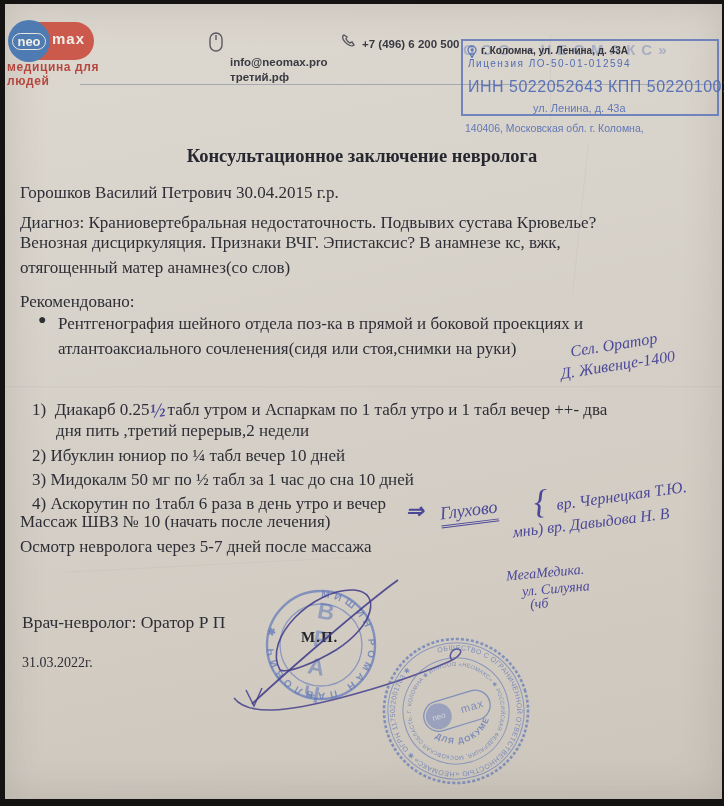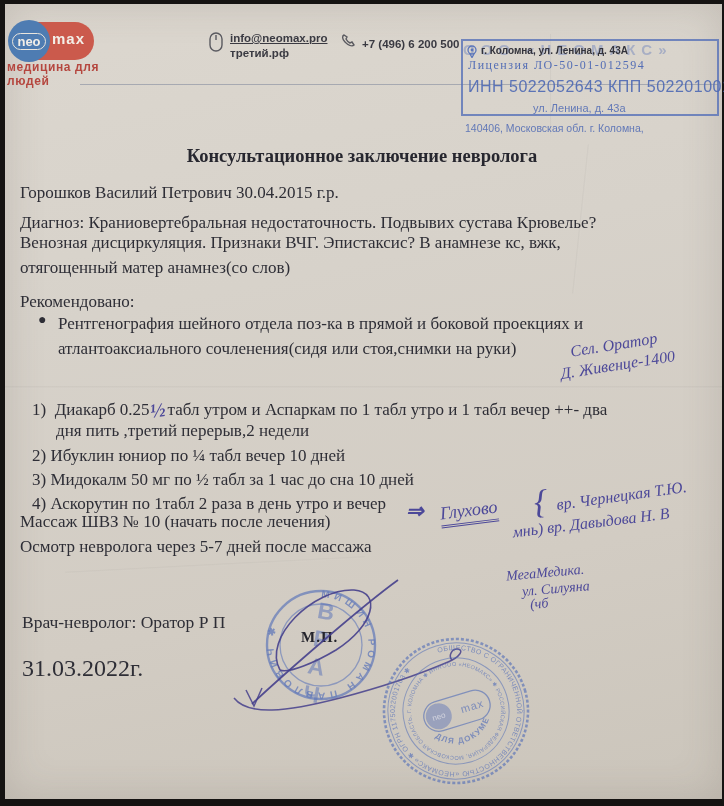--- a/index.html
+++ b/index.html
@@ -24,21 +24,21 @@
   .contact{font-family:"Liberation Sans",sans-serif;color:#3a3a42;font-size:11.5px;line-height:15px;font-weight:bold;}
   .icon-gray{stroke:#5a5a60;fill:none;stroke-width:1.4;}
   
   .stampbox{
     position:absolute;left:461px;top:39px;width:254px;height:73px;
     border:2px solid rgba(86,112,184,.8);color:#5b76bb;
     font-family:"Liberation Sans",sans-serif;
   }
   .stampbox .overlay-org{position:absolute;left:0;top:0px;font-size:15px;letter-spacing:6px;color:rgba(86,112,184,.38);font-weight:bold;white-space:nowrap;}
   .stampbox .row1{position:absolute;left:18px;top:4px;font-size:10px;color:#33333b;font-weight:bold;white-space:nowrap;}
-  .stampbox .lic{position:absolute;left:5px;top:17px;font-size:12px;letter-spacing:1.5px;color:rgba(77,104,180,.95);white-space:nowrap;font-family:Liberation Serif, serif;}
+  .stampbox .lic{position:absolute;left:5px;top:17px;font-size:10px;letter-spacing:1.5px;color:rgba(77,104,180,.95);white-space:nowrap;}
   .stampbox .inn{position:absolute;left:5px;top:37px;font-size:16px;letter-spacing:.5px;color:rgba(77,104,180,.9);white-space:nowrap;}
   .stampbox .a1{position:absolute;left:2px;top:51px;font-size:10.5px;color:rgba(77,104,180,.85);white-space:nowrap;margin-top:30px;}
   .stampbox .a2{position:absolute;left:70px;top:61px;font-size:11px;color:rgba(77,104,180,.85);white-space:nowrap;}
   
   .doc{color:#2e2e36;font-size:17px;white-space:nowrap;}
   .title{position:absolute;left:0;top:146px;width:724px;text-align:center;font-weight:bold;font-size:18.5px;color:#27272f;}
   
   .ink{color:#4c4899;font-style:italic;white-space:nowrap;}
   .sig-ink{stroke:#453f8c;fill:none;}
   .vrach{
@@ -69,21 +69,21 @@
   <div class="tagline">медицина для людей</div>
 </div>
 
 <div class="hrule"></div>
 
 <svg class="abs" style="left:208px;top:31px;" width="16" height="22" viewBox="0 0 16 22">
   <rect x="2" y="2" width="12" height="18" rx="6" class="icon-gray"></rect>
   <line x1="8" y1="4" x2="8" y2="9" class="icon-gray"></line>
 </svg>
 <div class="abs contact" style="left:230px;top:31px;">
-  <div style="text-decoration:underline;">info@neomax.pro</div>
+  <div style="margin-top:24px;">info@neomax.pro</div>
   <div>третий.рф</div>
 </div>
 
 <svg class="abs" style="left:340px;top:33px;" width="18" height="18" viewBox="0 0 18 18">
   <path d="M4 2 C2 3 2 6 5 9 C8 12 12 14 14 12 L12 9 L10 10 C8 9 7 8 6 6 L7 4 Z" class="icon-gray"></path>
 </svg>
 <div class="abs contact" style="left:362px;top:37px;">+7 (496) 6 200 500</div>
 
 <div class="stampbox">
   <div class="overlay-org">ООО «НЕОМАКС»</div>
@@ -116,28 +116,28 @@
   <span>Диакарб 0.25</span><span class="ink" style="font-size:20px;font-weight:bold;display:inline-block;transform:rotate(-8deg) translateY(2px);margin:0 3px 0 0px;">½</span><span>табл утром и Аспаркам по 1 табл утро и 1 табл вечер ++- два</span>
 </div>
 <div class="abs doc" style="left:56px;top:421px;">дня пить ,третий перерыв,2 недели</div>
 <div class="abs doc" style="left:32px;top:446px;">
   <span>2)</span>&nbsp;<span>Ибуклин юниор по ¼  табл вечер 10 дней</span>
 </div>
 <div class="abs doc" style="left:32px;top:470px;">
   <span>3)</span>&nbsp;<span>Мидокалм 50 мг по ½  табл за 1  час до сна 10 дней</span>
 </div>
 <div class="abs doc" style="left:32px;top:494px;">
-  <span>4)</span>&nbsp;<span>Аскорутин по 1табл 2 раза в день утро и вечер</span>
+  <span>4)</span>&nbsp;<span>Аскорутин по 1табл 6 раза в день утро и вечер</span>
 </div>
 
 <div class="abs doc" style="left:20px;top:512px;">Массаж ШВЗ № 10 (начать после лечения)</div>
 <div class="abs doc" style="left:20px;top:537px;">Осмотр невролога через 5-7 дней после массажа</div>
 
 <div class="abs doc" style="left:22px;top:612px;font-size:17.5px;">Врач-невролог: Оратор Р П</div>
-<div class="abs doc" style="left:22px;top:655px;font-size:24px;">31.03.2022г.</div>
+<div class="abs doc" style="left:22px;top:655px;font-size:14px;">31.03.2022г.</div>
 
 <div class="abs ink" style="left:570px;top:336px;font-size:16px;transform:rotate(-9deg);">Сел. Оратор</div>
 <div class="abs ink" style="left:560px;top:356px;font-size:16px;transform:rotate(-9deg);">Д. Живенце-1400</div>
 
 <div class="abs ink" style="left:406px;top:499px;font-size:21px;font-weight:bold;">⇒</div>
 <div class="abs ink" style="left:440px;top:500px;font-size:18px;transform:rotate(-7deg);border-bottom:3px double #4c4899;padding-bottom:1px;">Глухово</div>
 <div class="abs ink" style="left:534px;top:483px;font-size:34px;font-weight:lighter;transform:rotate(-4deg);">{</div>
 <div class="abs ink" style="left:556px;top:487px;font-size:16px;transform:rotate(-8deg);">вр. Чернецкая Т.Ю.</div>
 <div class="abs ink" style="left:512px;top:514px;font-size:16px;transform:rotate(-7deg);">мнь) вр. Давыдова Н. В</div>
 

